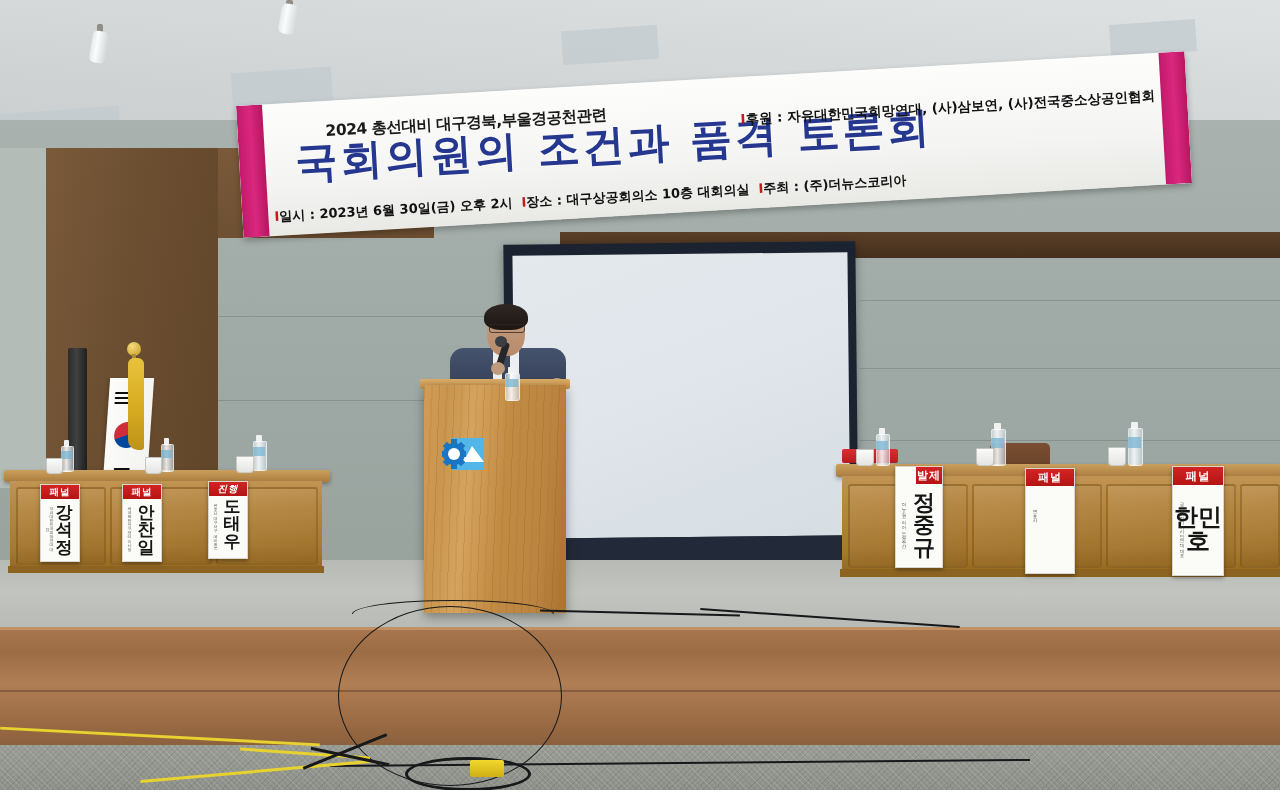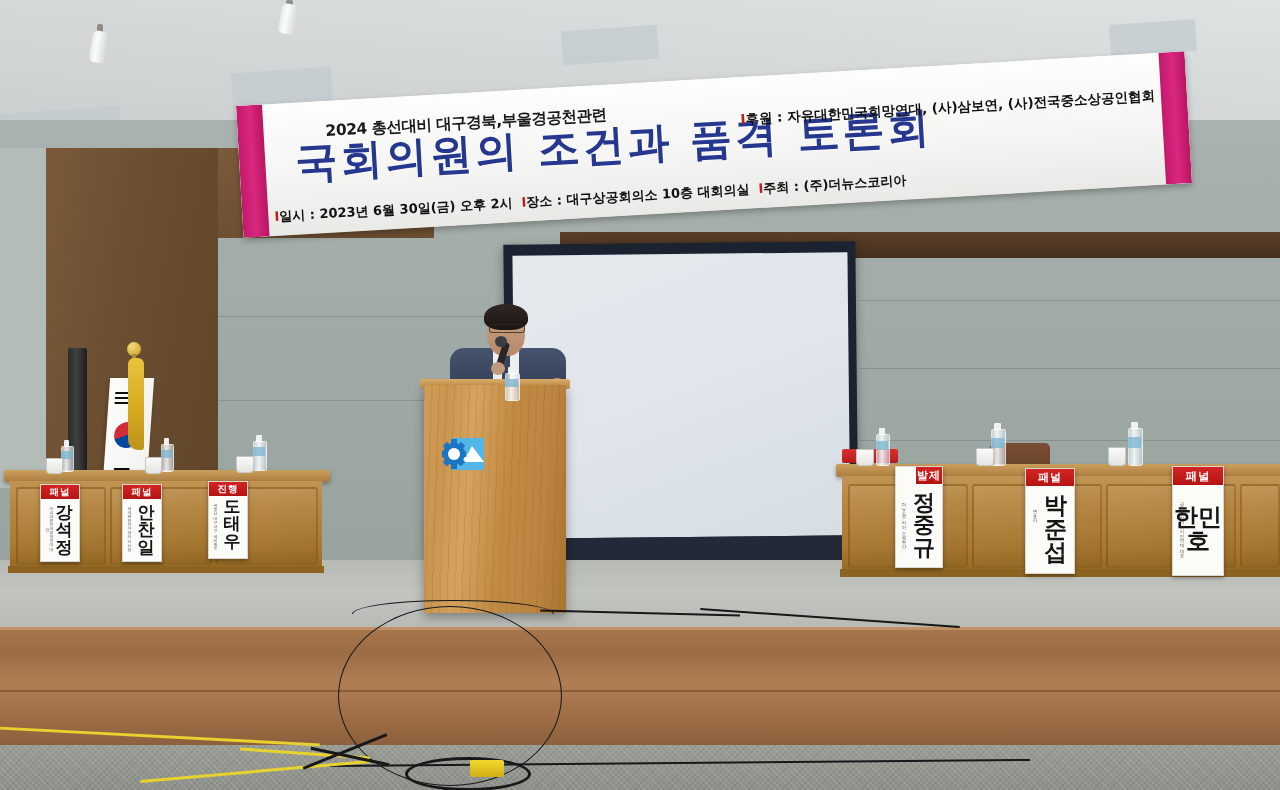--- a/index.html
+++ b/index.html
@@ -249,21 +249,21 @@
     <div class="nc-role" style="height:14px;font-size:9.5px;">패널</div>
     <div class="nc-name" style="height:62px;font-size:17px;padding-left:8px;">강석정</div>
     <div class="nc-affil" style="left:4px;top:18px;height:48px;font-size:4px;">자유대한민국희망연대 대표</div>
   </div>
   <div class="namecard" style="left:122px;top:484px;width:38px;height:76px;">
     <div class="nc-role" style="height:14px;font-size:9.5px;">패널</div>
     <div class="nc-name" style="height:62px;font-size:17px;padding-left:8px;">안찬일</div>
     <div class="nc-affil" style="left:4px;top:18px;height:48px;font-size:4px;">세계북한연구센터 이사장</div>
   </div>
   <div class="namecard" style="left:208px;top:481px;width:38px;height:76px;">
-    <div class="nc-role" style="height:14px;font-size:9.5px;">진행</div>
+    <div class="nc-role" style="height:14px;font-size:9.5px;font-style:italic;">진행</div>
     <div class="nc-name" style="height:56px;font-size:17px;padding-left:8px;">도태우</div>
     <div class="nc-affil" style="left:4px;top:18px;height:48px;font-size:4px;">변호사 대구서구 예비후보</div>
   </div>
 
   <div class="chair" style="left:990px;top:443px;width:60px;height:24px;"></div>
   <div class="redtray" style="left:842px;top:449px;width:56px;height:14px;"></div>
 
   <div class="abs table-top" style="left:836px;top:464px;width:444px;height:13px;"></div>
   <div class="abs table-body" style="left:842px;top:476px;width:438px;height:96px;">
     <div class="table-panel" style="left:6px;top:8px;width:116px;height:80px;"></div>
@@ -292,21 +292,20 @@
     </div>
   <div class="cup" style="left:1108px;top:447px;width:16px;height:17px;"></div>
 
   <div class="namecard" style="left:895px;top:466px;width:46px;height:100px;">
     <div class="nc-role" style="height:17px;font-size:11px;margin-left:20px;">발제</div>
     <div class="nc-name" style="height:83px;font-size:22px;padding-left:10px;">정중규</div>
     <div class="nc-affil" style="left:5px;top:22px;height:66px;font-size:4.5px;">더뉴스코리아 논설주간</div>
   </div>
   <div class="namecard" style="left:1025px;top:468px;width:48px;height:104px;">
     <div class="nc-role" style="height:17px;font-size:11px;">패널</div>
-    <div class="nc-name" style="height:87px;font-size:23px;padding-left:11px;">박준섭</div>
     <div class="nc-affil" style="left:6px;top:24px;height:40px;font-size:4.5px;">변호사</div>
   </div>
   <div class="namecard" style="left:1172px;top:466px;width:50px;height:108px;">
     <div class="nc-role" style="height:18px;font-size:11.5px;">패널</div>
     <div class="nc-name" style="height:88px;font-size:24px;">한민호</div>
     <div class="nc-affil" style="left:6px;top:24px;height:72px;font-size:4.5px;">공정한미디어시민연대 대표</div>
   </div>
 
   <div class="abs" id="person">
     <div class="p-jacket"></div>

